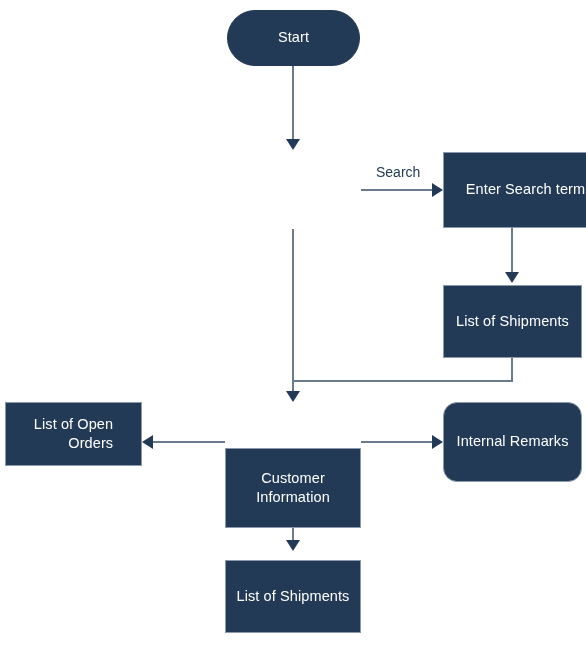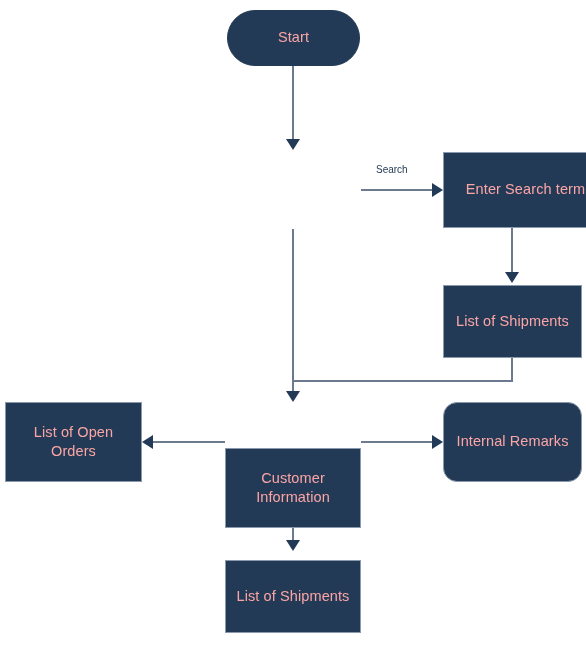--- a/index.html
+++ b/index.html
@@ -16,21 +16,21 @@
     width: 586px;
     height: 652px;
     background: #ffffff;
     overflow: hidden;
   }
   .node {
     position: absolute;
     box-sizing: border-box;
     background: #233a56;
     border: 1px solid #8a99ab;
-    color: #fca5a5;
+    color: #ffffff;
     display: flex;
     align-items: center;
     justify-content: center;
     text-align: center;
     font-size: 14.5px;
     line-height: 1.32;
     letter-spacing: 0.1px;
     padding: 4px 8px;
     z-index: 3;
   }
@@ -69,21 +69,21 @@
   }
   .arrow.right {
     border-top: 7px solid transparent;
     border-bottom: 7px solid transparent;
     border-left: 11px solid #233a56;
   }
 
   .edge-label {
     position: absolute;
     color: #233a56;
-    font-size: 10px;
+    font-size: 14px;
     line-height: 1;
     white-space: nowrap;
     z-index: 4;
     background: #ffffff;
     padding: 0 2px;
   }
 </style>
 </head>
 <body>
 
@@ -126,21 +126,21 @@
 
   <div class="node" style="left:443px; top:285px; width:139px; height:73px;">
     <span class="label">List of Shipments</span>
   </div>
 
   <div class="node" style="left:225px; top:402px; width:136px; height:80px;margin-top:46px;">
     <span class="label">Customer
 Information</span>
   </div>
 
-  <div class="node" style="left:5px; top:402px; width:137px; height:80px;">
+  <div class="node" style="left:5px; top:402px; width:137px; height:64px;text-align:right;">
     <span class="label">List of Open
 Orders</span>
   </div>
 
   <div class="node" style="left:443px; top:402px; width:139px; height:80px;border-radius:14px;">
     <span class="label">Internal Remarks</span>
   </div>
 
   <div class="node" style="left:225px; top:560px; width:136px; height:73px;">
     <span class="label">List of Shipments</span>

